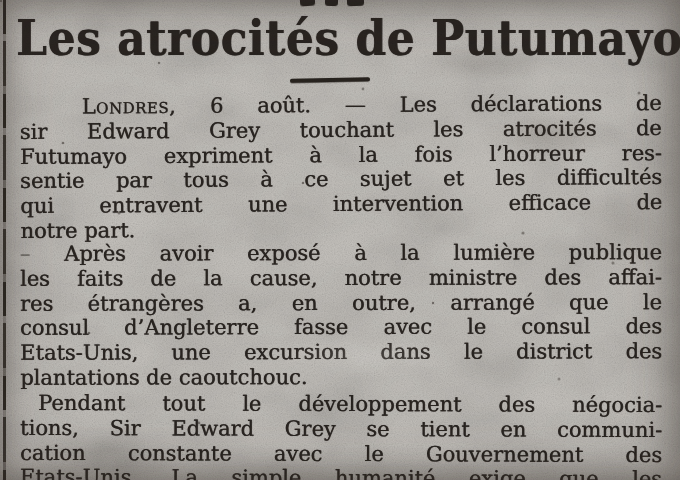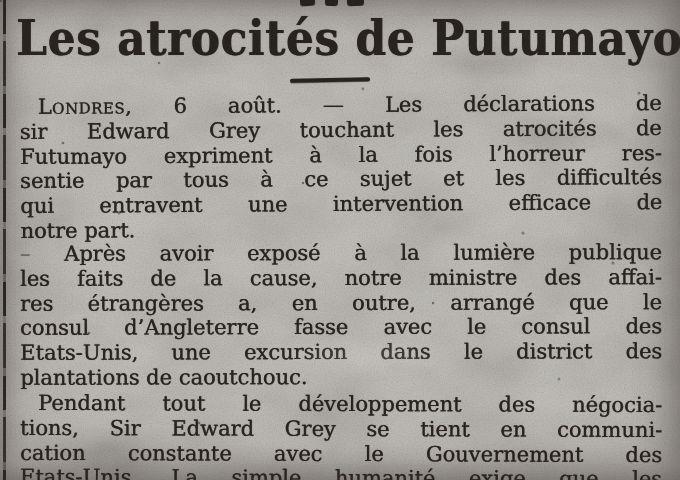--- a/index.html
+++ b/index.html
@@ -39,21 +39,21 @@
   .para{position:absolute;left:20px;width:642px;font-size:21px;line-height:24.8px;}
   #p1{top:93px;transform:rotate(-.35deg);}
   #p2{top:241px;transform:rotate(-.15deg);}
   #p3{top:392px;transform:rotate(.2deg);}
   .line{
     text-align:justify;text-align-last:justify;
     text-shadow:.5px 0 0 rgba(43,38,34,.75),0 0 1px rgba(43,38,34,.35);
   }
   .endline{text-align-last:left;}
   .indent{text-indent:18px;}
-  .sc{font-variant:small-caps;letter-spacing:.5px;}
+  .sc{font-variant:small-caps;letter-spacing:.5px;margin-left:44px;}
   .lead{opacity:.5;}
   .smudge{position:absolute;pointer-events:none;}
   #sm1{left:440px;top:105px;width:220px;height:60px;background:radial-gradient(closest-side,rgba(70,60,52,.16),transparent 72%);}
   #sm2{left:555px;top:165px;width:135px;height:130px;background:radial-gradient(closest-side,rgba(70,60,52,.14),transparent 72%);}
   #sm3{left:380px;top:35px;width:210px;height:55px;background:radial-gradient(closest-side,rgba(70,60,52,.10),transparent 72%);}
   #sm4{left:-30px;top:415px;width:260px;height:75px;background:radial-gradient(closest-side,rgba(70,60,52,.10),transparent 72%);}
   #sm5{left:250px;top:325px;width:230px;height:65px;background:radial-gradient(closest-side,rgba(255,253,246,.18),transparent 72%);}
   .specks{
     position:absolute;left:0;top:0;width:2px;height:2px;border-radius:50%;
     background:rgba(40,34,28,.55);pointer-events:none;

